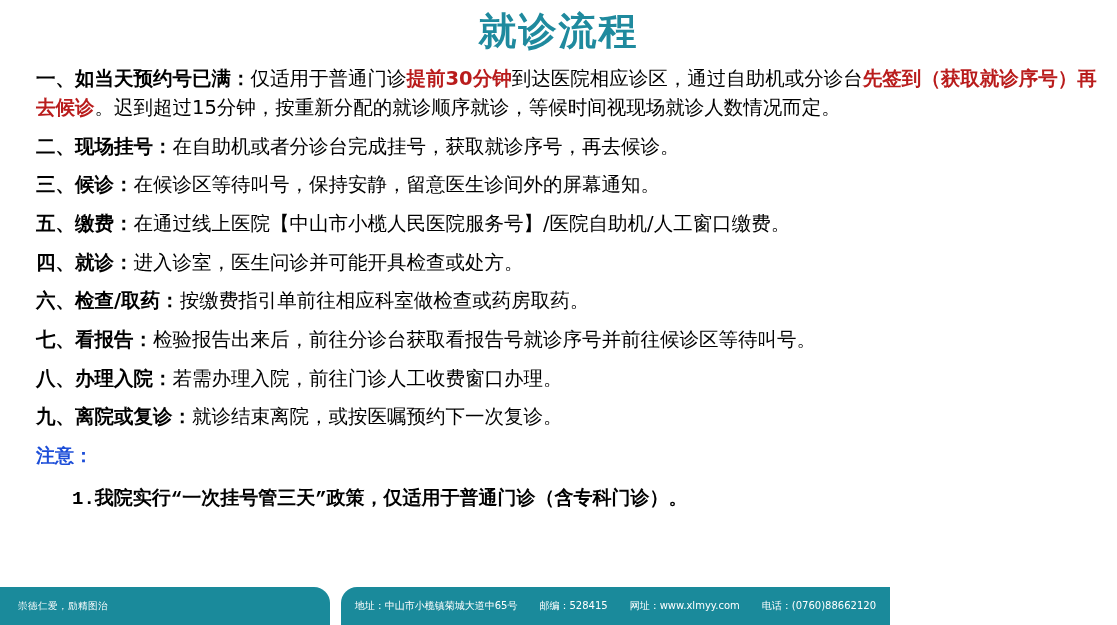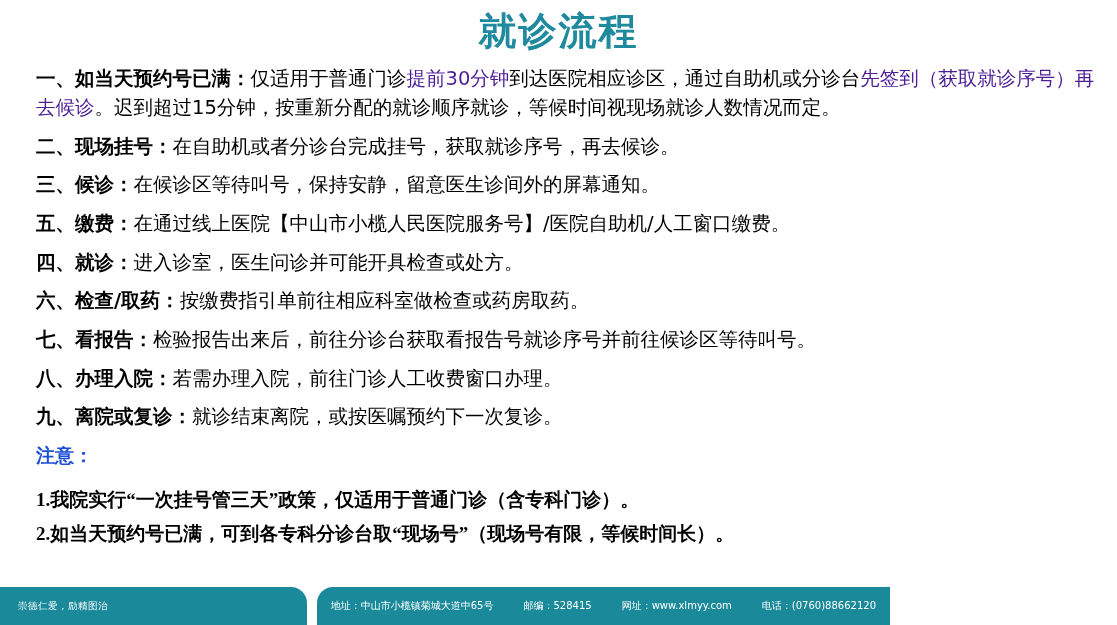--- a/index.html
+++ b/index.html
@@ -46,22 +46,22 @@
     text-align: left;
     font-family: "DejaVu Sans", "Liberation Sans", sans-serif;
   }
   .step .lead {
     font-weight: bold;
   }
   .step .body {
     font-weight: normal;
   }
   .step .hl {
-    color: #4c1d95;
-    font-weight: normal;
+    color: #b91c1c;
+    font-weight: bold;
   }
 
   
   .notes {
     padding: 0 20px 0 36px;
     margin-top: 2px;
   }
   .notes-title {
     font-size: 19px;
     font-weight: bold;
@@ -69,21 +69,22 @@
     line-height: 1.5;
     margin-bottom: 16px;
     font-family: "DejaVu Sans", "Liberation Sans", sans-serif;
   }
   .note-line {
     font-size: 19px;
     font-weight: bold;
     color: #000000;
     line-height: 1.55;
     margin-bottom: 4px;
-    font-family: Liberation Serif, serif;
+    font-family: Liberation Mono, monospace;
+    margin-left: 36px;
   }
 
   
   .footer {
     position: absolute;
     left: 0;
     bottom: 0;
     width: 890px;
     height: 38px;
     display: flex;
@@ -102,21 +103,21 @@
     width: 18px;
     background: #ffffff;
   }
   .footer-right {
     flex: 1;
     background: #1a8a9b;
     border-top-left-radius: 16px;
     display: flex;
     align-items: center;
     justify-content: center;
-    gap: 30px;
+    gap: 22px;
     box-sizing: border-box;
     padding: 12px 14px;
   }
   .slogan {
     color: #ffffff;
     font-size: 9.5px;
     letter-spacing: 0.5px;
     font-family: "DejaVu Sans", "Liberation Sans", sans-serif;
   }
   .contact-item {
@@ -141,21 +142,20 @@
     <div class="step"><span class="lead">四、就诊：</span><span class="body">进入诊室，医生问诊并可能开具检查或处方。</span></div>
     <div class="step"><span class="lead">六、检查/取药：</span><span class="body">按缴费指引单前往相应科室做检查或药房取药。</span></div>
     <div class="step"><span class="lead">七、看报告：</span><span class="body">检验报告出来后，前往分诊台获取看报告号就诊序号并前往候诊区等待叫号。</span></div>
     <div class="step"><span class="lead">八、办理入院：</span><span class="body">若需办理入院，前往门诊人工收费窗口办理。</span></div>
     <div class="step"><span class="lead">九、离院或复诊：</span><span class="body">就诊结束离院，或按医嘱预约下一次复诊。</span></div>
   </div>
 
   <div class="notes">
     <div class="notes-title">注意：</div>
     <div class="note-line">1.我院实行“一次挂号管三天”政策，仅适用于普通门诊（含专科门诊）。</div>
-    <div class="note-line">2.如当天预约号已满，可到各专科分诊台取“现场号”（现场号有限，等候时间长）。</div>
   </div>
 
   <div class="footer">
     <div class="footer-left">
       <span class="slogan">崇德仁爱，励精图治</span>
     </div>
     <div class="footer-gap"></div>
     <div class="footer-right">
       <span class="contact-item"><span>地址：</span><span>中山市小榄镇菊城大道中65号</span></span>
       <span class="contact-item"><span>邮编：</span><span>528415</span></span>

